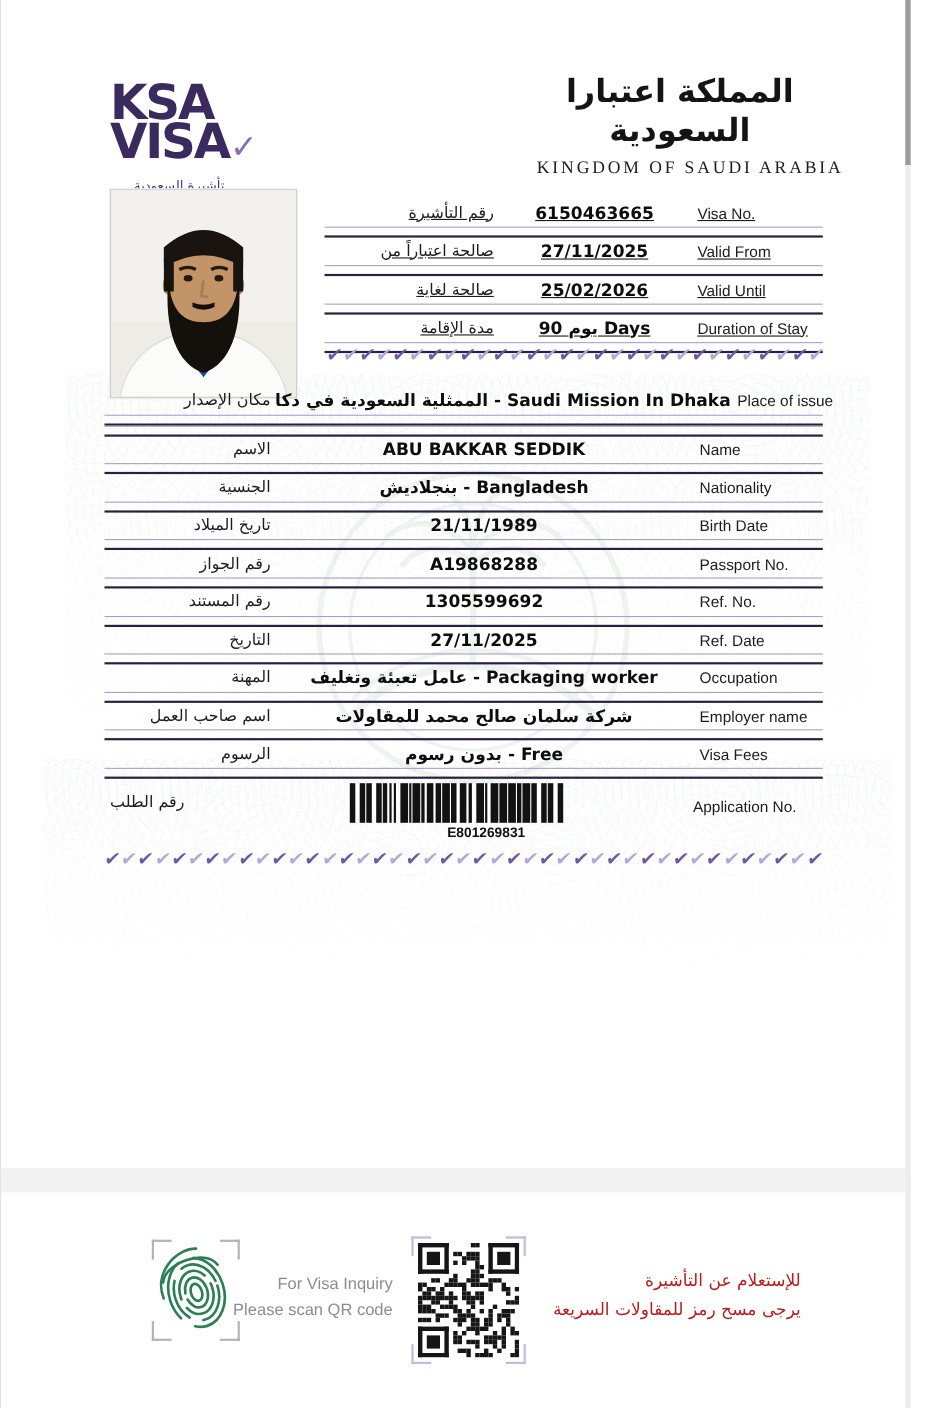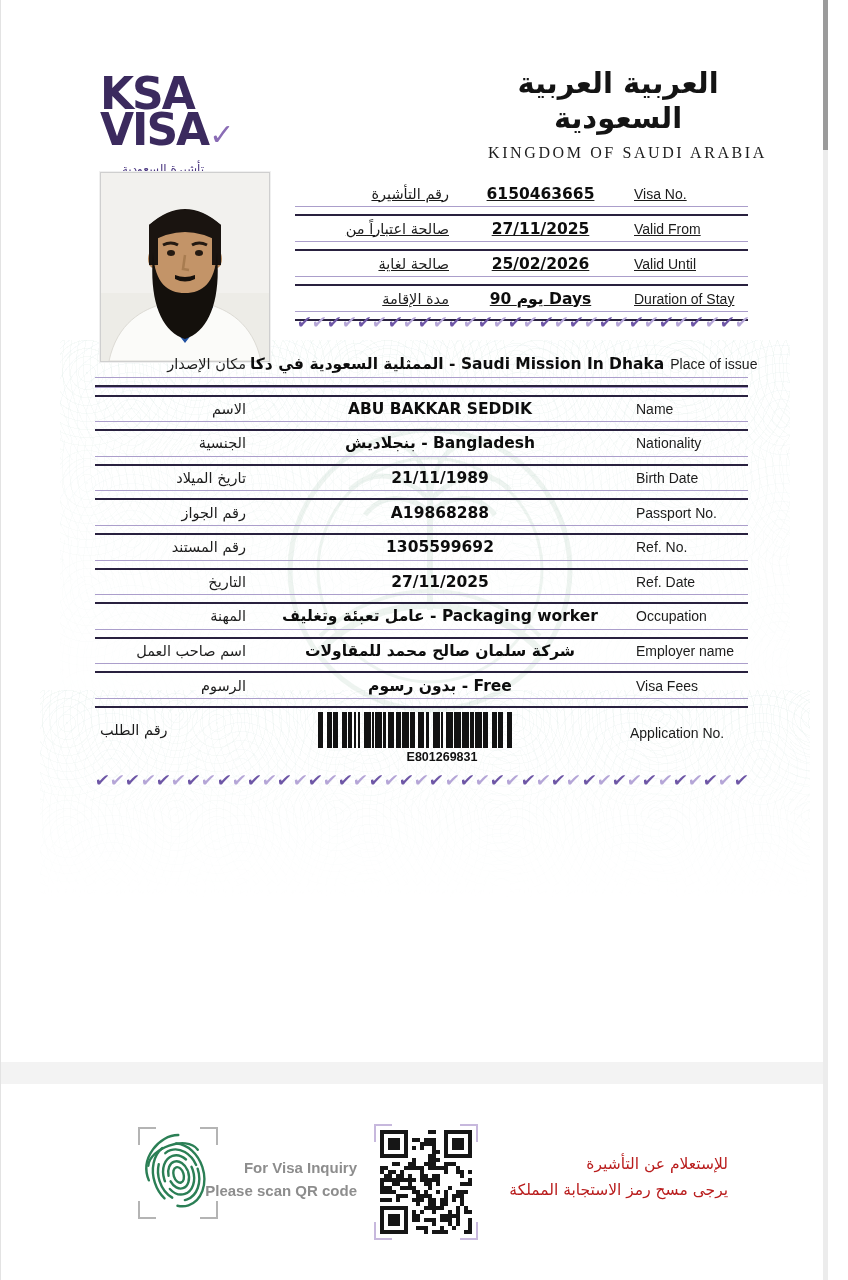--- a/index.html
+++ b/index.html
@@ -79,21 +79,21 @@
   .tl{left:0;top:0;border-left:2px solid;border-top:2px solid;}
   .tr{right:0;top:0;border-right:2px solid;border-top:2px solid;}
   .bl{left:0;bottom:0;border-left:2px solid;border-bottom:2px solid;}
   .br{right:0;bottom:0;border-right:2px solid;border-bottom:2px solid;}
   #fingerprint-box{position:absolute;left:138px;top:1127px;width:80px;height:92px;}
   #fingerprint-box .corner{border-color:#b4b4b4;}
   #qr-box{position:absolute;left:374px;top:1124px;width:104px;height:116px;}
   #qr-box .corner{border-color:#c7b8dd;}
   #qr-box svg{position:absolute;left:6px;top:6px;}
   #inquiry-en{position:absolute;left:205px;top:1156px;width:152px;text-align:right;
-              font-size:15px;line-height:1.55;color:#8d8d8d;font-weight:bold;}
+              font-size:15px;line-height:1.55;color:#8d8d8d;font-weight:normal;}
   #inquiry-ar{position:absolute;left:492px;top:1152px;width:236px;text-align:right;direction:rtl;
               font-size:15.5px;line-height:1.65;color:#b91c1c;font-family:"DejaVu Sans",sans-serif;font-weight:normal;}
 </style>
 </head>
 <body>
 
 <div id="page">
 
   <div class="guilloche" id="wm-mid"></div>
   <div class="guilloche" id="wm-low"></div>
@@ -111,21 +111,21 @@
   </svg>
   <div id="gray-band"></div>
 
   <div id="ksa-logo">
     <div>KSA</div>
     <div><span>VISA</span><span class="check">✓</span></div>
   </div>
   <div id="ksa-tagline" class="ar">تأشيرة السعودية</div>
 
   <div id="kingdom">
-    <div id="kingdom-ar">العربية العربية السعودية</div>
+    <div id="kingdom-ar">المملكة اعتبارا السعودية</div>
     <div id="kingdom-en">KINGDOM OF SAUDI ARABIA</div>
   </div>
 
   <div id="photo">
     <svg width="168" height="188" viewBox="0 0 168 188">
       <rect width="168" height="188" fill="#f2f1ee"></rect>
       <rect x="0" y="120" width="168" height="68" fill="#edecE7"></rect>
       <path d="M8,188 C16,150 42,136 62,131 L106,131 C126,136 152,150 160,188 Z" fill="#fbfbf9" stroke="#dddbd5"></path>
       <path d="M56,134 L84,170 L112,134 L104,128 L84,152 L64,128 Z" fill="#1e4fa0"></path>
       <path d="M60,131 L84,160 L108,131" fill="none" stroke="#ffffff" stroke-width="3"></path>
@@ -609,20 +609,20 @@
         <rect x="0" y="76" width="28" height="4" fill="#161616"></rect>
         <rect x="0" y="100" width="28" height="4" fill="#161616"></rect>
         <rect x="0" y="76" width="4" height="28" fill="#161616"></rect>
         <rect x="24" y="76" width="4" height="28" fill="#161616"></rect>
         <rect x="8" y="84" width="12" height="12" fill="#161616"></rect>
       </svg>
   </div>
 
   <div id="inquiry-ar">
     <div>للإستعلام عن التأشيرة</div>
-    <div>يرجى مسح رمز الاستجابة المملكة</div>
+    <div>يرجى مسح رمز للمقاولات السريعة</div>
   </div>
 
   <div id="left-edge"></div>
   <div id="scrollbar-track">
     <div id="scrollbar-thumb"></div>
   </div>
 </div>
 
 </body></html>

